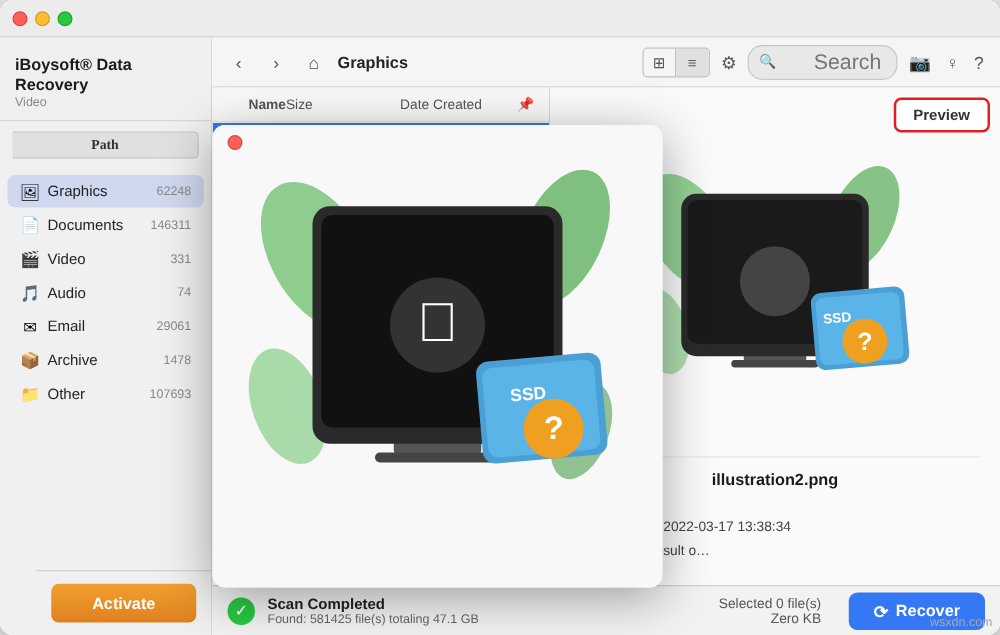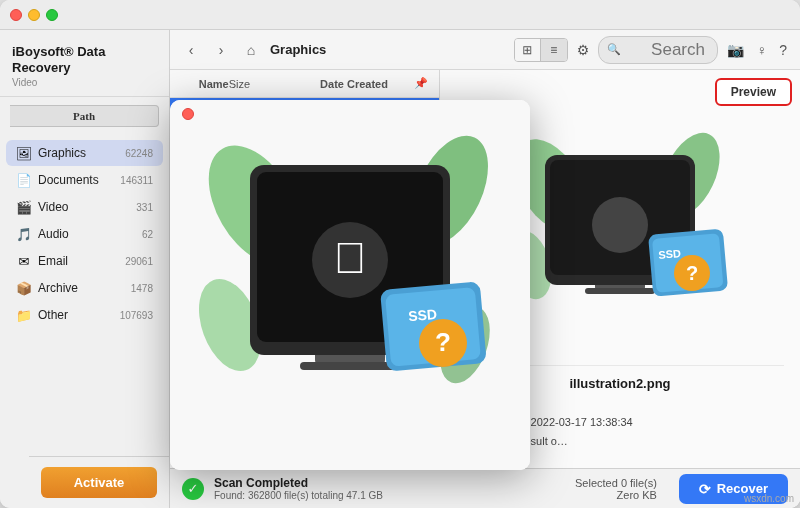--- a/index.html
+++ b/index.html
@@ -314,21 +314,21 @@
       width: 60px;
       font-size: 11px;
       color: #555;
       font-weight: 400;
     }
 
     .col-date {
       width: 100px;
       font-size: 11px;
       color: #555;
-      font-weight: 700;
+      font-weight: 400;
       margin-left: 35px;
     }
 
     .col-pin {
       width: 16px;
       font-size: 11px;
       color: #888;
     }
 
     .file-list-body {
@@ -600,21 +600,21 @@
           <span class="sidebar-item-count">146311</span>
         </div>
         <div class="sidebar-item">
           <div class="sidebar-item-icon">🎬</div>
           <span class="sidebar-item-label">Video</span>
           <span class="sidebar-item-count">331</span>
         </div>
         <div class="sidebar-item">
           <div class="sidebar-item-icon">🎵</div>
           <span class="sidebar-item-label">Audio</span>
-          <span class="sidebar-item-count">62</span>
+          <span class="sidebar-item-count">74</span>
         </div>
         <div class="sidebar-item">
           <div class="sidebar-item-icon">✉</div>
           <span class="sidebar-item-label">Email</span>
           <span class="sidebar-item-count">29061</span>
         </div>
         <div class="sidebar-item">
           <div class="sidebar-item-icon">📦</div>
           <span class="sidebar-item-label">Archive</span>
           <span class="sidebar-item-count">1478</span>
@@ -819,21 +819,21 @@
           </div>
         </div>
       </div>
 
       <div class="bottom-bar">
         <div class="scan-complete-icon">
           <span>✓</span>
         </div>
         <div class="scan-status">
           <div class="scan-title">Scan Completed</div>
-          <div class="scan-detail">Found: 362800 file(s) totaling 47.1 GB</div>
+          <div class="scan-detail">Found: 581425 file(s) totaling 47.1 GB</div>
         </div>
         <div class="selected-info">
           <div>Selected 0 file(s)</div>
           <div>Zero KB</div>
         </div>
         <button class="recover-btn">
           <span class="recover-btn-icon">⟳</span>
           <span>Recover</span>
         </button>
       </div>

